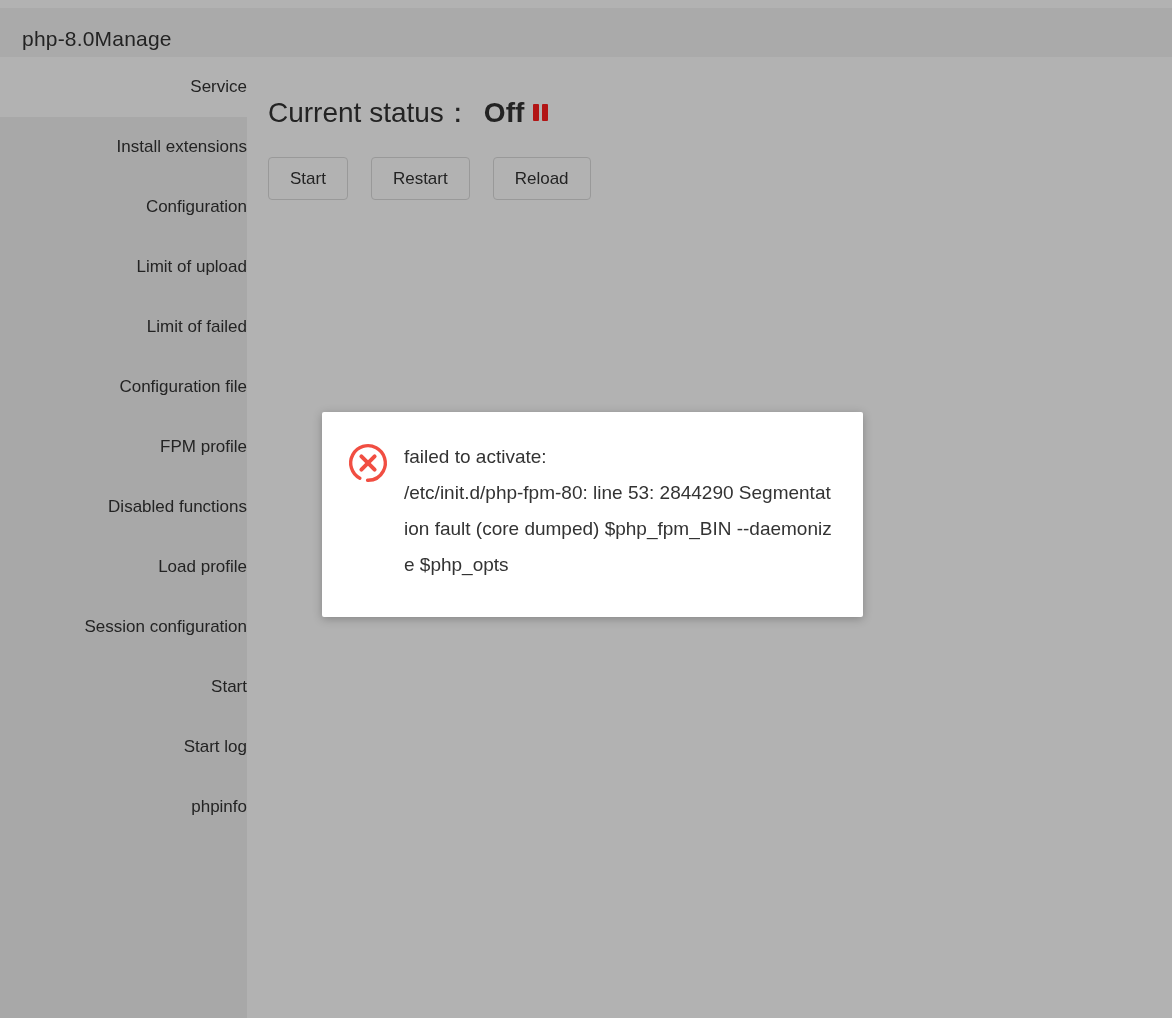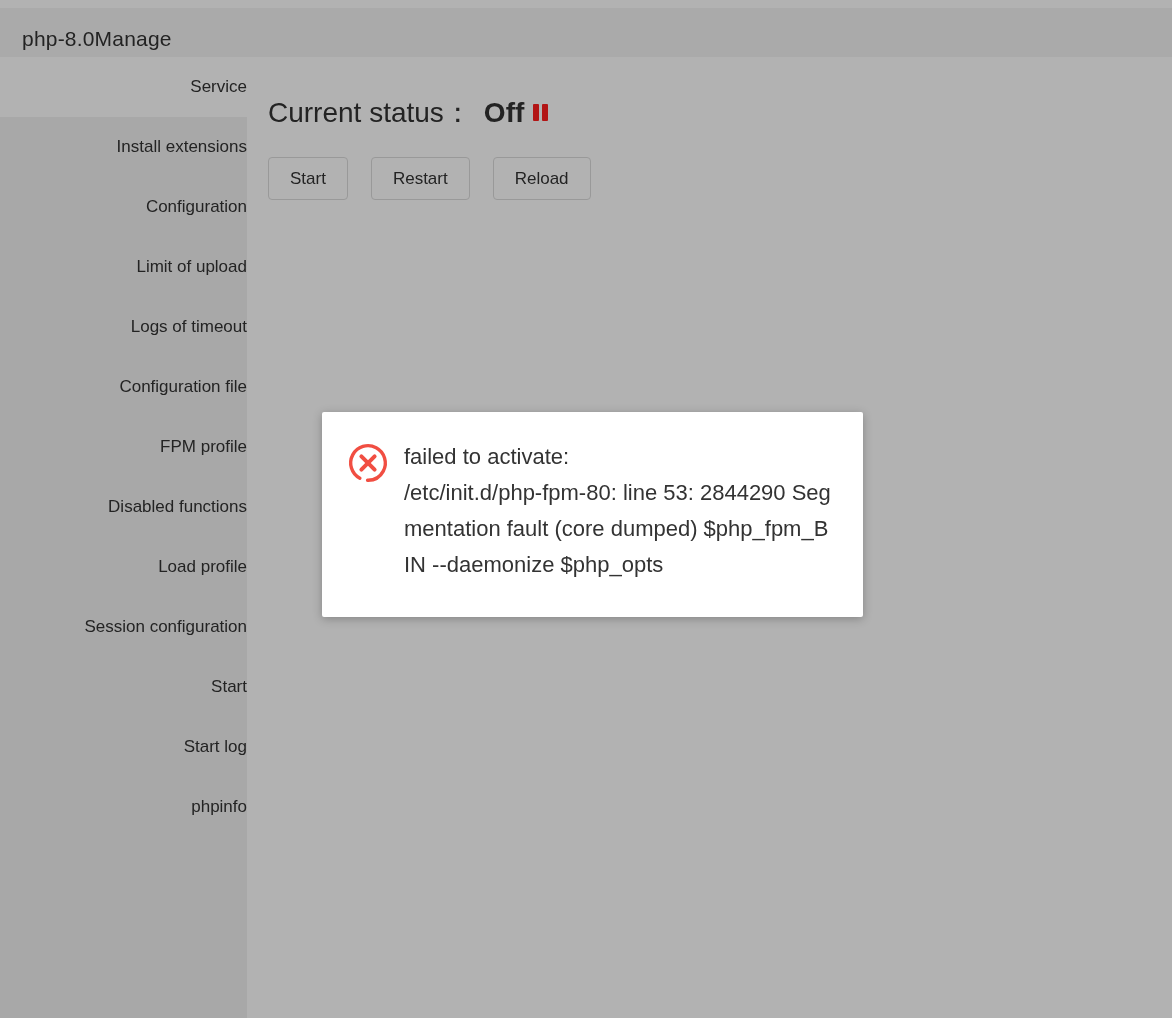--- a/index.html
+++ b/index.html
@@ -106,42 +106,42 @@
     padding: 27px 30px 30px 25px;
   }
   .toast-icon {
     flex: 0 0 42px;
     width: 42px; height: 42px;
     margin-top: 3px;
   }
   .toast-msg {
     margin-left: 15px;
     width: 430px;
-    font-size: 22px;
+    font-size: 19px;
     line-height: 36px;
     color: #333;
     white-space: pre-line;
     word-break: break-all;
   }
 </style>
 </head>
 <body>
 
 <div class="page">
 
   <div class="dlg-header">
     <span class="dlg-title">php-8.0Manage</span>
   </div>
 
   <div class="sidebar">
     <div class="side-item active">Service</div>
     <div class="side-item">Install extensions</div>
     <div class="side-item">Configuration</div>
     <div class="side-item">Limit of upload</div>
-    <div class="side-item">Logs of timeout</div>
+    <div class="side-item">Limit of failed</div>
     <div class="side-item">Configuration file</div>
     <div class="side-item">FPM profile</div>
     <div class="side-item">Disabled functions</div>
     <div class="side-item">Load profile</div>
     <div class="side-item">Session configuration</div>
     <div class="side-item">Start</div>
     <div class="side-item">Start log</div>
     <div class="side-item">phpinfo</div>
   </div>
 

